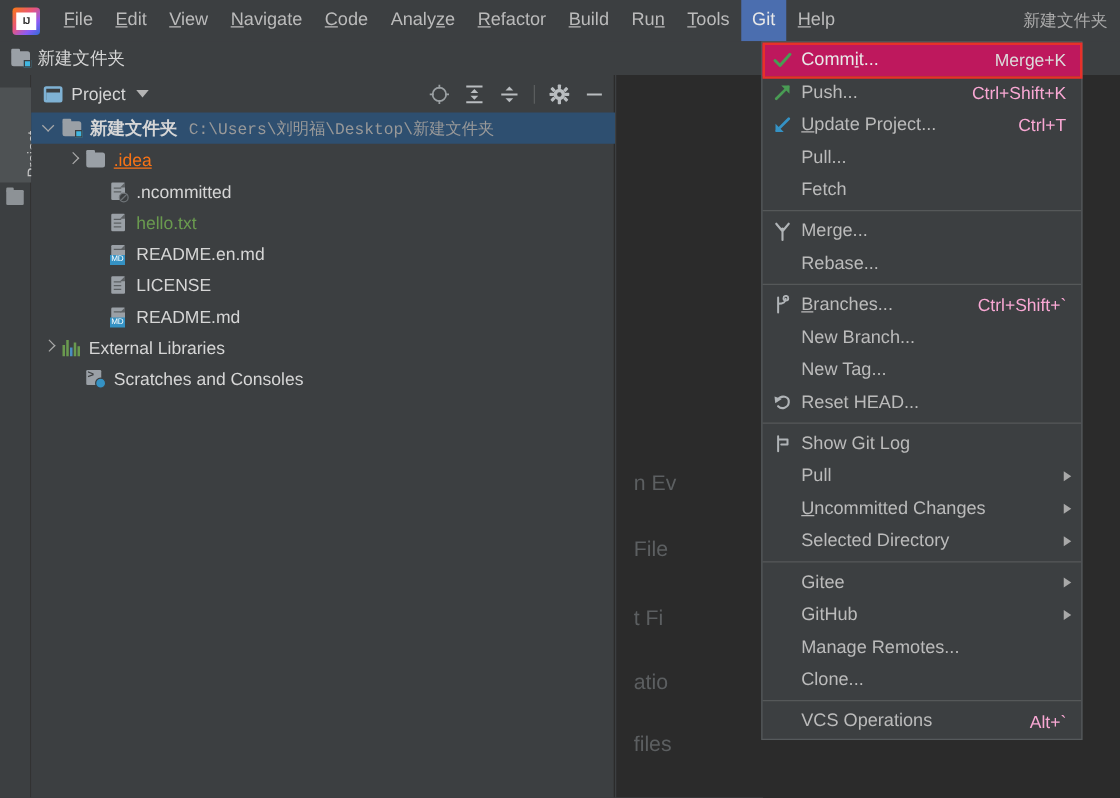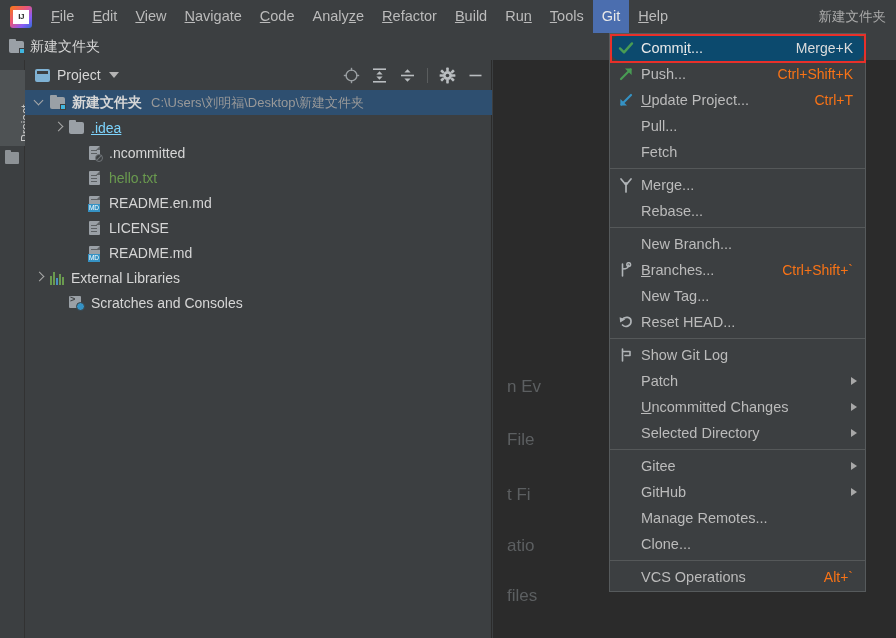--- a/index.html
+++ b/index.html
@@ -160,22 +160,22 @@
   .lib-ico i { display: block; width: 2.5px; background: #6a9a4f; }
   .scratch-ico { position: relative; width: 15px; height: 14px; flex: none; }
   .scratch-ico .sq { position: absolute; left: 0; top: 0; width: 12px; height: 12px; background: #9aa0a6; border-radius: 1px; }
   .scratch-ico .sq::after { content: ">"; position: absolute; left: 1px; top: -2px; color: #3c3f41; font-size: 9px; font-weight: bold; }
   .scratch-ico .clk {
     position: absolute; right: -1px; bottom: -1px; width: 9px; height: 9px;
     border-radius: 50%; background: #3592c4; border: 1px solid #3c3f41;
   }
   .tname { margin-left: 7px; }
   .tname.green { color: #6a9a4f; }
-  .tname.yellowfolder { color: #7dd3fc; text-decoration: underline; }
-  .tpath { margin-left: 9px; color: #999999; font-size: 13px; }
+  .tname.yellowfolder { color: #f97316; text-decoration: underline; }
+  .tpath { margin-left: 9px; color: #999999; font-size: 13px; font-family: Liberation Mono, monospace; }
   .tname.bold { font-weight: bold; }
 
   
   .editor {
     position: absolute; left: 493px; top: 60px; width: 403px; height: 578px;
     background: #2b2b2b; color: #4e5254;
   }
   .drop-text {
     position: absolute; left: 0; top: 0; width: 403px; height: 578px;
     color: #5c5f61; font-size: 17px; line-height: 41px; padding-left: 14px;
@@ -187,23 +187,23 @@
   .gitmenu {
     position: absolute; left: 609px; top: 33px; width: 257px;
     background: #3c3f41; border: 1px solid #565a5c;
     padding: 1px 0; z-index: 40;
   }
   .mrow {
     position: relative; height: 26px; display: flex; align-items: center;
     padding-left: 31px; padding-right: 12px;
     color: #bbbbbb; font-size: 14.5px; white-space: nowrap; cursor: default;
   }
-  .mrow.sel { background: #0c4a6e; color: #e9e9e9; border-radius: 12px; }
+  .mrow.sel { background: #be185d; color: #e9e9e9; }
   .mrow .shortcut {
-    margin-left: auto; color: #f97316; font-size: 14px; padding-left: 16px;
+    margin-left: auto; color: #f9a8d4; font-size: 14px; padding-left: 16px;
   }
   .mrow.sel .shortcut { color: #dcdcdc; }
   .mrow .mico {
     position: absolute; left: 8px; top: 50%; transform: translateY(-50%);
     width: 16px; height: 16px;
   }
   .mrow .subarrow {
     position: absolute; right: 8px; top: 50%; transform: translateY(-50%);
     width: 0; height: 0;
     border-top: 4.5px solid transparent; border-bottom: 4.5px solid transparent;
@@ -456,49 +456,49 @@
             <path d="M8 15 L8 8 M8 8 L3 2 M8 8 L13 2" fill="none" stroke="#b0b4b7" stroke-width="1.7" stroke-linecap="round"></path>
             <circle cx="8" cy="6.4" r="1.5" fill="#b0b4b7"></circle>
           </svg></span>
         <span>Merge...</span>
       </div>
       <div class="mrow">
         <span>Rebase...</span>
       </div>
       <div class="msep"></div>
       <div class="mrow">
-        <span>New Branch...</span>
-      </div>
-      <div class="mrow">
         <span class="mico"><svg width="16" height="16" viewBox="0 0 16 16">
             <path d="M4.5 14 L4.5 2 M4.5 7 C9 7 10.5 6 10.5 3" fill="none" stroke="#b0b4b7" stroke-width="1.6" stroke-linecap="round"></path>
             <circle cx="10.7" cy="2.6" r="1.9" fill="none" stroke="#b0b4b7" stroke-width="1.5"></circle>
           </svg></span>
         <span><span class="mu">B</span>ranches...</span>
         <span class="shortcut">Ctrl+Shift+`</span>
       </div>
       <div class="mrow">
+        <span>New Branch...</span>
+      </div>
+      <div class="mrow">
         <span>New Tag...</span>
       </div>
       <div class="mrow">
         <span class="mico"><svg width="16" height="16" viewBox="0 0 16 16">
             <path d="M4 6 C7 1.5 13.5 3 13 8 C12.6 12 7.5 14 4.5 11" fill="none" stroke="#b0b4b7" stroke-width="1.7" stroke-linecap="round"></path>
             <polygon points="1.6,3.2 7.4,5.2 2.2,8.6" fill="#b0b4b7"></polygon>
           </svg></span>
         <span>Reset HEAD...</span>
       </div>
       <div class="msep"></div>
       <div class="mrow">
         <span class="mico"><svg width="16" height="16" viewBox="0 0 16 16">
             <path d="M4.5 14 L4.5 2 M4.5 4.5 L12 4.5 L12 8.5 L7 8.5" fill="none" stroke="#b0b4b7" stroke-width="1.6" stroke-linecap="round" stroke-linejoin="round"></path>
           </svg></span>
         <span>Show Git Log</span>
       </div>
       <div class="mrow">
-        <span>Patch</span>
+        <span>Pull</span>
         <span class="subarrow"></span>
       </div>
       <div class="mrow">
         <span><span class="mu">U</span>ncommitted Changes</span>
         <span class="subarrow"></span>
       </div>
       <div class="mrow">
         <span>Selected Directory</span>
         <span class="subarrow"></span>
       </div>

